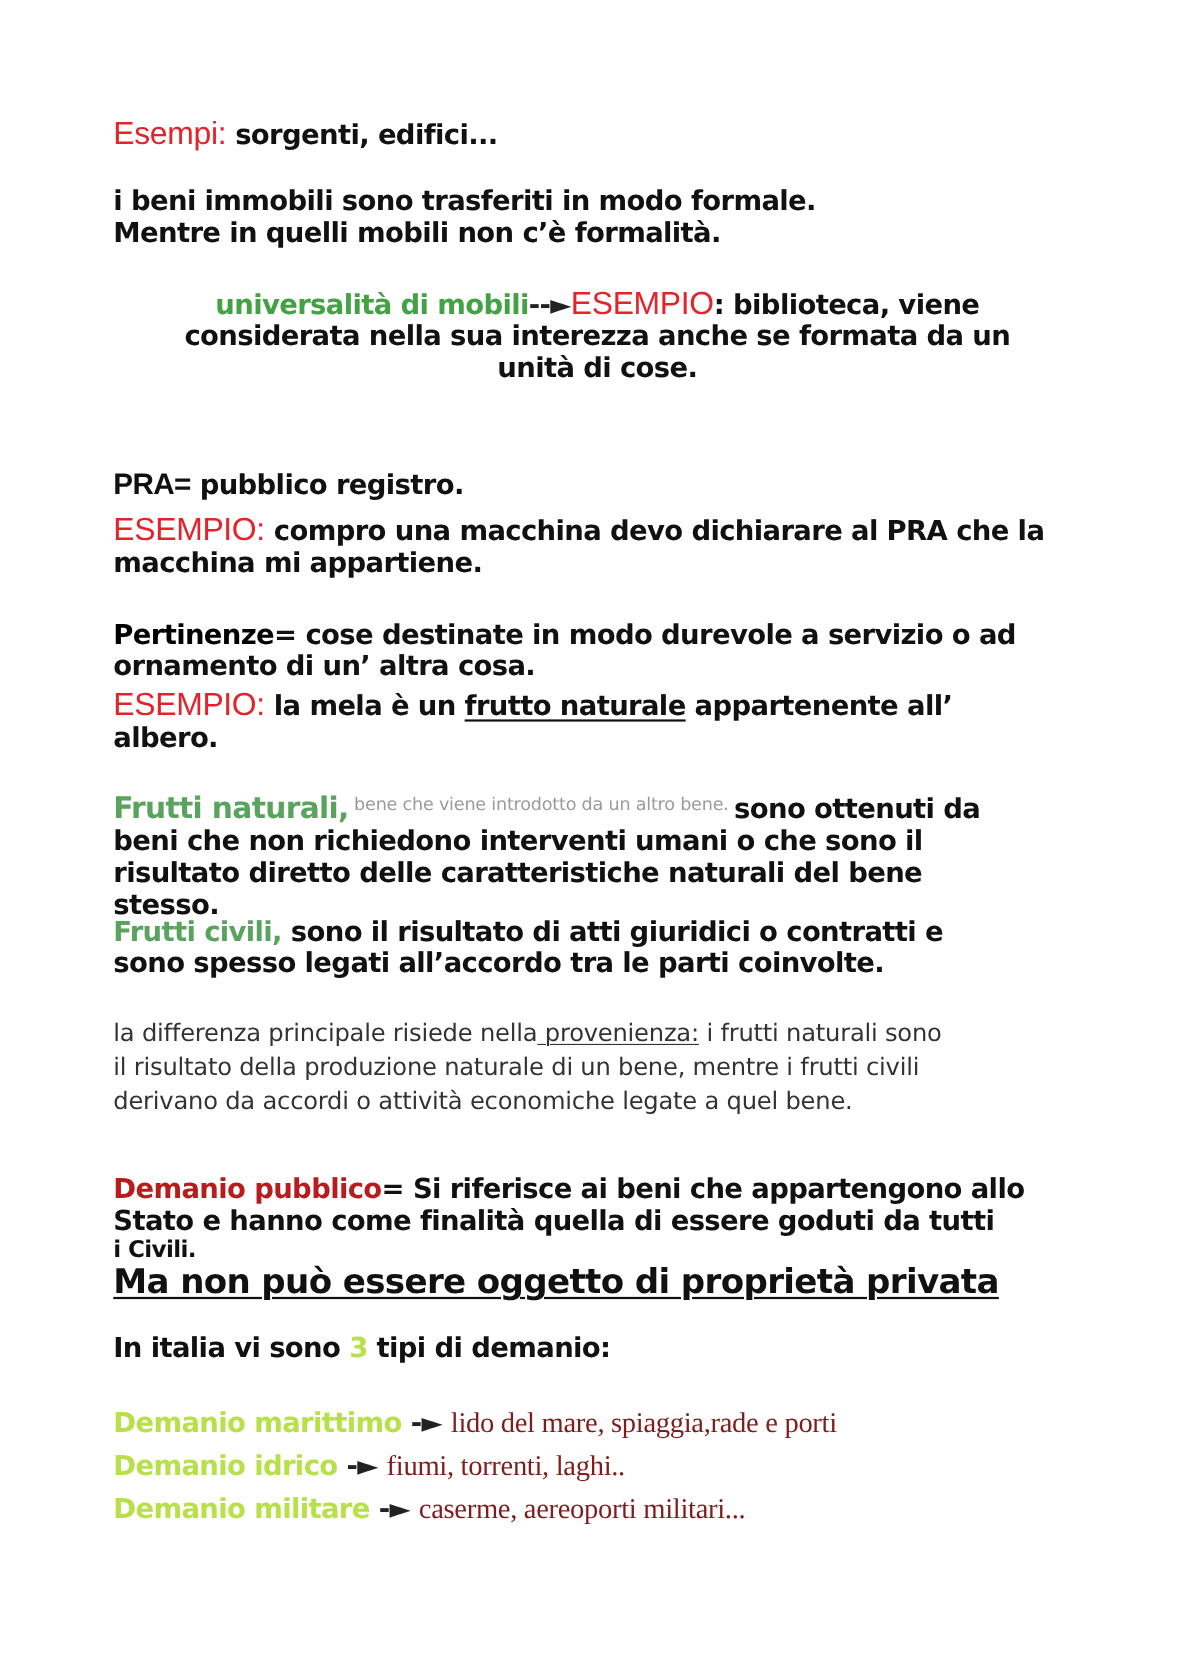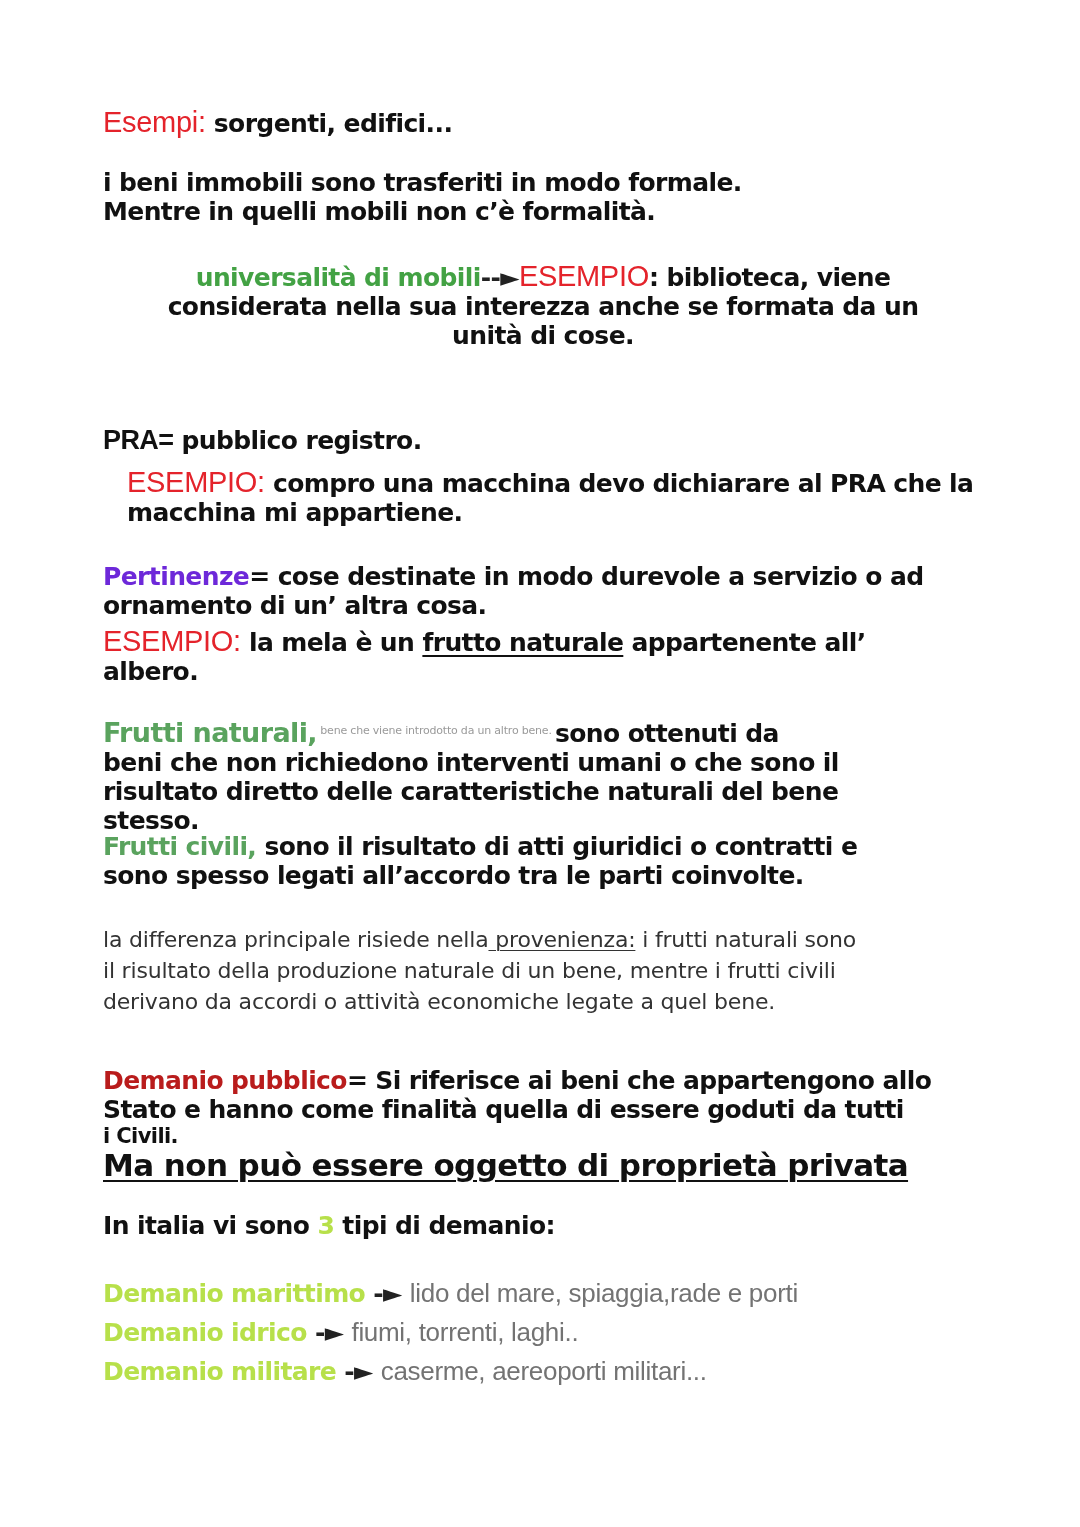--- a/index.html
+++ b/index.html
@@ -9,39 +9,39 @@
     .hand {
       font-family: "DejaVu Sans", sans-serif;
       font-weight: bold;
       color: #111111;
       font-size: 25px;
       line-height: 29px;
       letter-spacing: -0.6px;
     }
     .red { color: #e4232b; font-family: "Liberation Sans", sans-serif; font-weight: normal; font-size: 29px; letter-spacing: -0.3px; }
     .g1 { color: #43a244; }
-    .g2 { color: #6d28d9; }
+    .g2 { color: #000000; }
     .g3 { color: #5aa35e; }
     .g4 { color: #b91c1c; }
     .g5 { color: #b7e04a; }
-    .grey-small { color: #9a9a9a; font-size: 11px; font-weight: normal; letter-spacing: -0.2px; vertical-align: 8px; }
+    .grey-small { color: #9a9a9a; font-size: 16px; font-weight: normal; letter-spacing: -0.2px; vertical-align: 8px; }
     .u { text-decoration: underline; text-decoration-thickness: 2px; text-underline-offset: 4px; }
     .body-text {
       font-family: "DejaVu Sans", sans-serif;
       font-weight: normal;
       font-size: 22px;
       line-height: 31px;
       color: #333333;
       letter-spacing: -0.2px;
     }
     .plain {
-      font-family: Liberation Sans, sans-serif;
+      font-family: Liberation Serif, serif;
       font-weight: normal;
       font-size: 26px;
-      color: #737373;
+      color: #7f1d1d;
       letter-spacing: -0.3px;
     }
     .arrow { color: #222; font-weight: bold; }
     .list-line { height: 39px; line-height: 39px; }
   </style>
 </head>
 <body>
 
 <div class="page">
 
@@ -58,21 +58,21 @@
     <div>
       <span class="g1">universalità di mobili</span><span class="arrow">--►</span><span class="red">ESEMPIO</span><span>: biblioteca, viene</span>
     </div>
     <div>considerata nella sua interezza anche se formata da un</div>
     <div>unità di cose.</div>
   </div>
 
   <div class="blk hand" style="top:426px;">
     <span style="font-family:'Liberation Sans',sans-serif;font-weight:900;font-size:27px;">PRA=</span><span> pubblico registro.</span>
   </div>
-  <div class="blk hand" style="top:468px;margin-left:24px;">
+  <div class="blk hand" style="top:468px;">
     <div>
       <span class="red">ESEMPIO:</span><span> compro una macchina devo dichiarare al PRA che la</span>
     </div>
     <div>macchina mi appartiene.</div>
   </div>
 
   <div class="blk hand" style="top:562px;">
     <div>
       <span class="g2">Pertinenze</span><span>= cose destinate in modo durevole a servizio o ad</span>
     </div>

